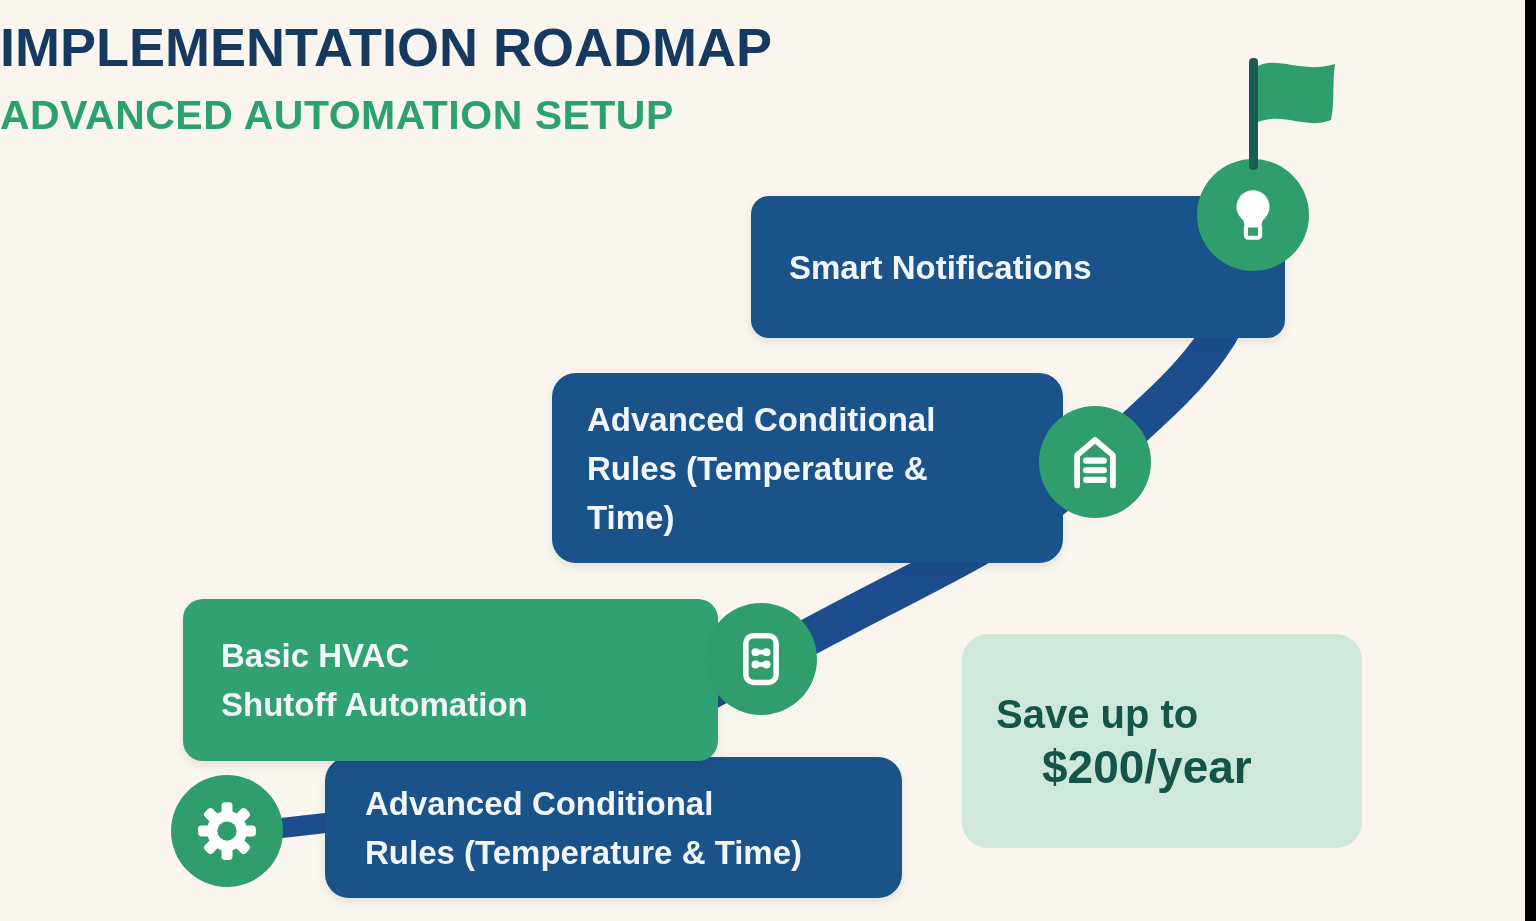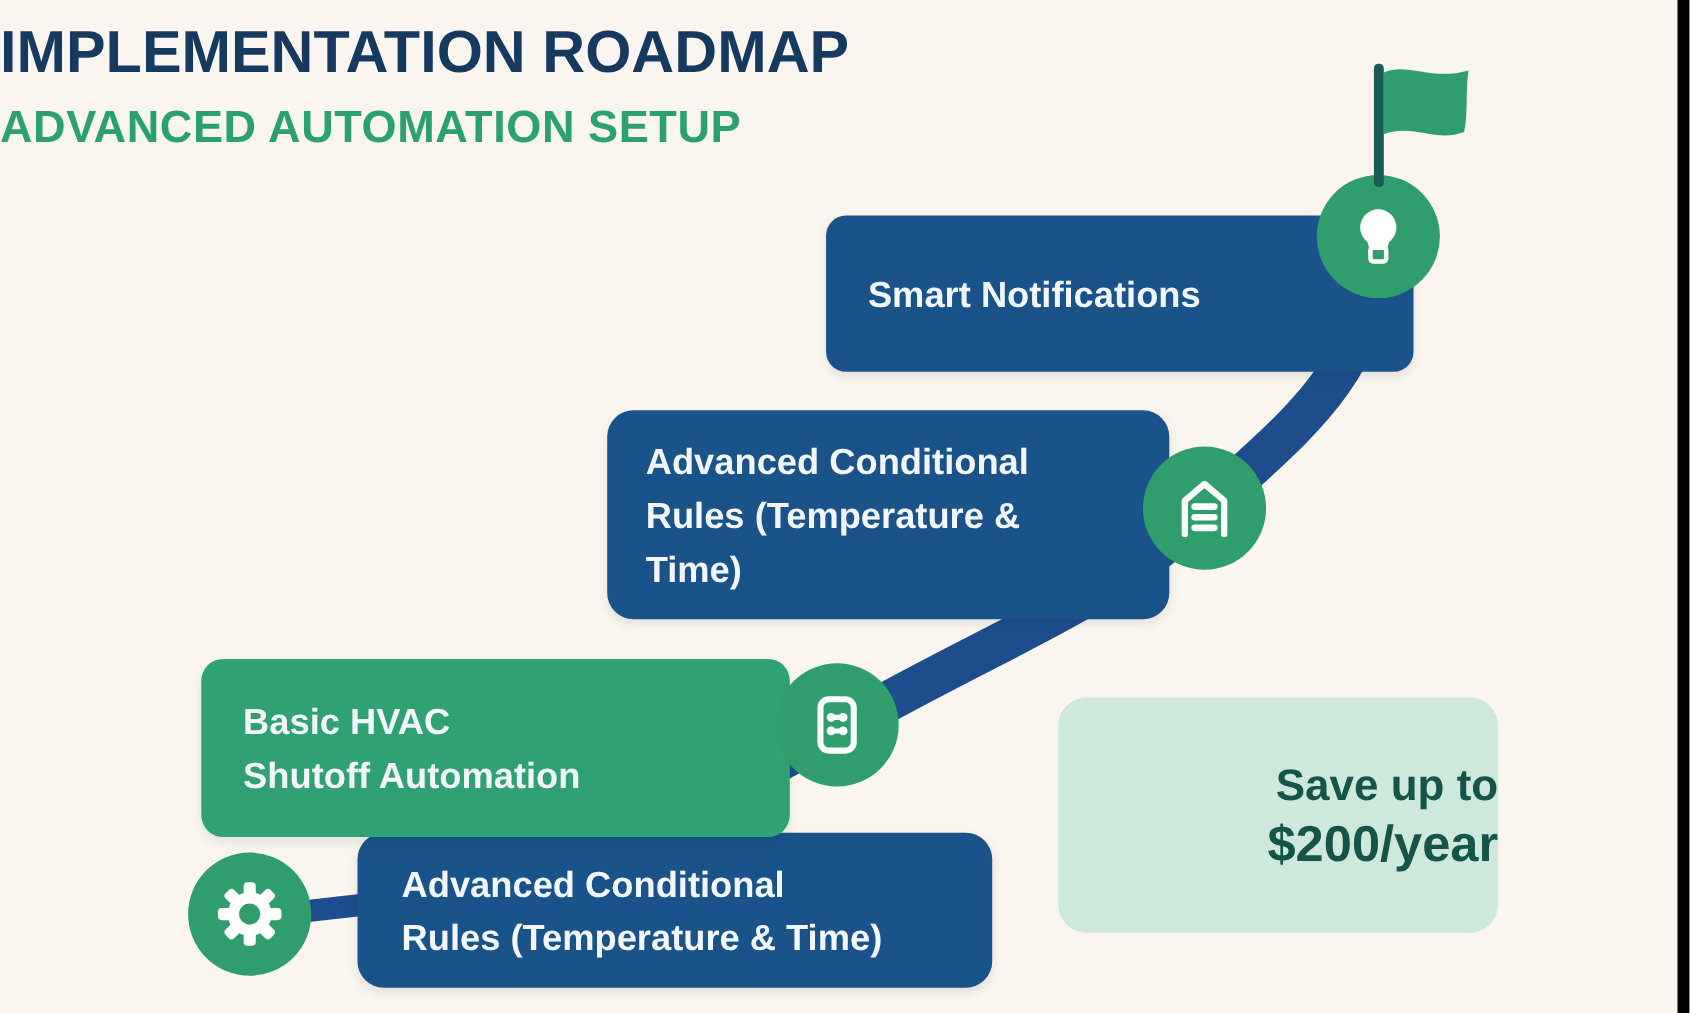--- a/index.html
+++ b/index.html
@@ -35,21 +35,21 @@
   #node-panel{left:705px;top:603px;}
   #node-garage{left:1039px;top:406px;}
   #node-bulb{left:1197px;top:159px;}
   .node svg{width:66px;height:66px;display:block;}
   
   #flag{position:absolute;left:1243px;top:56px;width:110px;height:170px;}
   
   #savings{
     position:absolute;left:962px;top:634px;width:400px;height:214px;
     background:#CEE8DC;border-radius:26px;color:#155449;
-    display:flex;flex-direction:column;justify-content:center;padding-left:34px;box-sizing:border-box;align-items:flex-end;
+    display:flex;flex-direction:column;justify-content:center;padding-left:34px;box-sizing:border-box;
   }
   #savings .s1,#savings .s3{font-size:40px;font-weight:bold;line-height:52px;}
   #savings .s2{font-size:46px;font-weight:bold;line-height:54px;margin-left:46px;}
   
   #edge-bar{position:absolute;right:0;top:0;width:11px;height:921px;background:#000;}
 </style>
 </head>
 <body>
 
 <div id="canvas">

